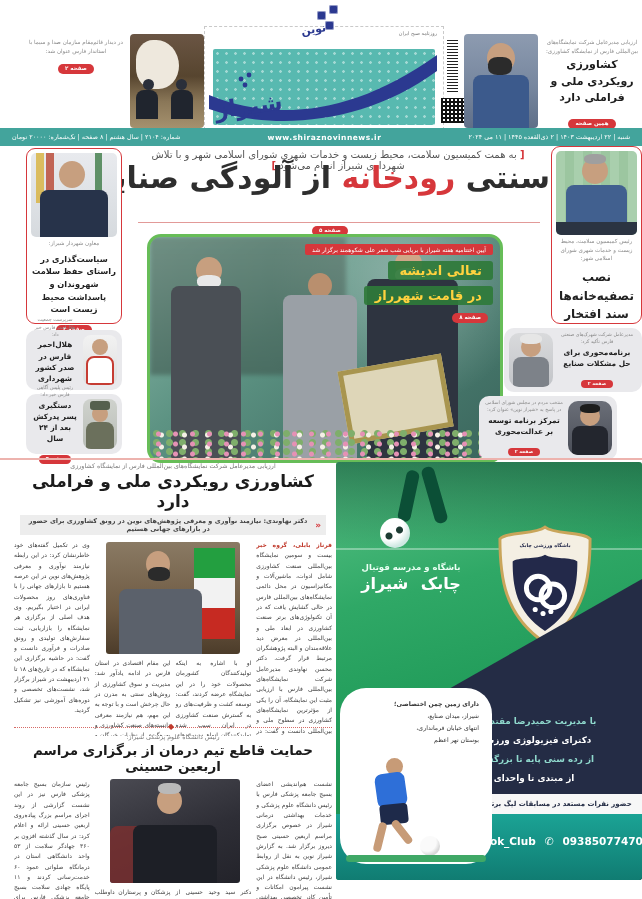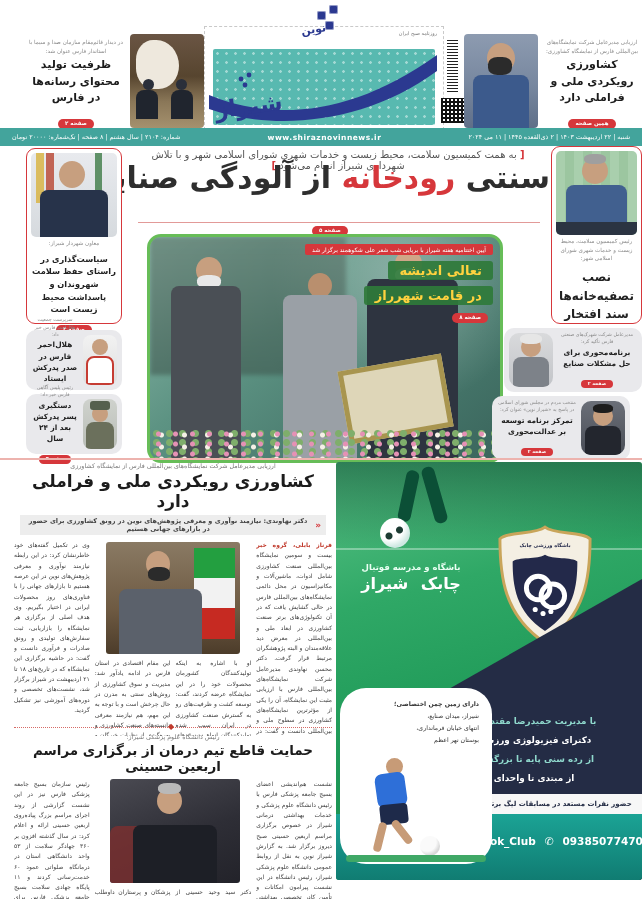--- a/index.html
+++ b/index.html
@@ -199,21 +199,20 @@
   <div class="ear ear-left">
     <div class="ph ph-meeting">
       <div class="map"></div>
       <div class="head" style="left:18%;top:48%;width:11px;height:11px;background:#2a2f3a;"></div>
       <div class="head" style="left:62%;top:48%;width:11px;height:11px;background:#2a2f3a;"></div>
       <div class="torso" style="left:8%;top:60%;width:30%;height:30%;background:#20252e;"></div>
       <div class="torso" style="left:55%;top:60%;width:30%;height:30%;background:#20252e;"></div>
     </div>
     <div class="ear-text">
       <div class="kicker">در دیدار قائم‌مقام سازمان صدا و سیما با استاندار فارس عنوان شد:</div>
-      <div class="ear-headline">ظرفیت تولید محتوای رسانه‌ها در فارس</div>
       <span class="pill">صفحه ۲</span>
     </div>
   </div>
 
   <div class="nameplate">
     <div class="np-teal"></div>
     <svg class="np-swoosh" viewBox="0 0 238 78">
       <path d="M4,50 C66,76 146,72 232,10 L232,26 C158,80 68,86 4,64 Z" fill="#2b3990"></path>
       <circle cx="36" cy="34" r="2.4" fill="#2b3990"></circle>
       <circle cx="44" cy="30" r="2.4" fill="#2b3990"></circle>
@@ -308,21 +307,21 @@
     <span class="pill cap-pill">صفحه ۸</span>
   </div>
 
   <div class="card-grey" style="left:26px;top:330px;width:96px;height:60px;">
     <div class="ph ph-crescent" style="width:34px;height:50px;">
       <div class="head" style="left:26%;top:8%;width:16px;height:16px;"></div>
       <div class="torso" style="left:8%;top:42%;width:84%;height:58%;background:#fff;border:2px solid #c63c33;box-sizing:border-box;"></div>
     </div>
     <div class="txt">
       <div class="kicker">سرپرست جمعیت هلال‌احمر فارس خبر داد:</div>
-      <div class="hl">هلال‌احمر فارس در صدر پدرکش ایستاد</div>
+      <div class="hl">هلال‌احمر فارس در صدر کشور شهرداری</div>
       <span class="pill" style="font-size:4.6px;">صفحه ۳</span>
     </div>
   </div>
   <div class="card-grey" style="left:26px;top:394px;width:96px;height:60px;">
     <div class="ph ph-police" style="width:34px;height:50px;">
       <div class="head" style="left:26%;top:14%;width:16px;height:16px;"></div>
       <div class="torso" style="left:20%;top:4%;width:60%;height:9px;background:#55604e;border-radius:3px;"></div>
       <div class="torso" style="left:8%;top:46%;width:84%;height:54%;background:#6b705c;"></div>
     </div>
     <div class="txt">
@@ -337,21 +336,21 @@
       <div class="kicker">مدیرعامل شرکت شهرک‌های صنعتی فارس تأکید کرد:</div>
       <div class="hl">برنامه‌محوری برای حل مشکلات صنایع</div>
       <span class="pill" style="font-size:4.6px;">صفحه ۲</span>
     </div>
     <div class="ph ph-grey" style="width:44px;height:54px;border-radius:10px;">
       <div class="head" style="left:27%;top:8%;width:20px;height:20px;"></div>
       <div class="head" style="left:25%;top:2%;width:22px;height:10px;background:#e6e6e6;border-radius:40%;"></div>
       <div class="torso" style="left:10%;top:44%;width:80%;height:56%;background:#7d8289;"></div>
     </div>
   </div>
-  <div class="card-grey" style="left:492px;top:396px;width:138px;height:64px;">
+  <div class="card-grey" style="left:479px;top:396px;width:138px;height:64px;">
     <div class="ph ph-mic" style="width:44px;height:54px;border-radius:10px;">
       <div class="head" style="left:27%;top:10%;width:20px;height:20px;"></div>
       <div class="head" style="left:27%;top:6%;width:20px;height:9px;background:#1d1d1d;border-radius:40%;"></div>
       <div class="torso" style="left:10%;top:46%;width:80%;height:54%;background:#23262e;"></div>
     </div>
     <div class="txt">
       <div class="kicker">منتخب مردم در مجلس شورای اسلامی در پاسخ به «شیراز نوین» عنوان کرد:</div>
       <div class="hl">تمرکز برنامه توسعه بر عدالت‌محوری</div>
       <span class="pill" style="font-size:4.6px;">صفحه ۲</span>
     </div>

